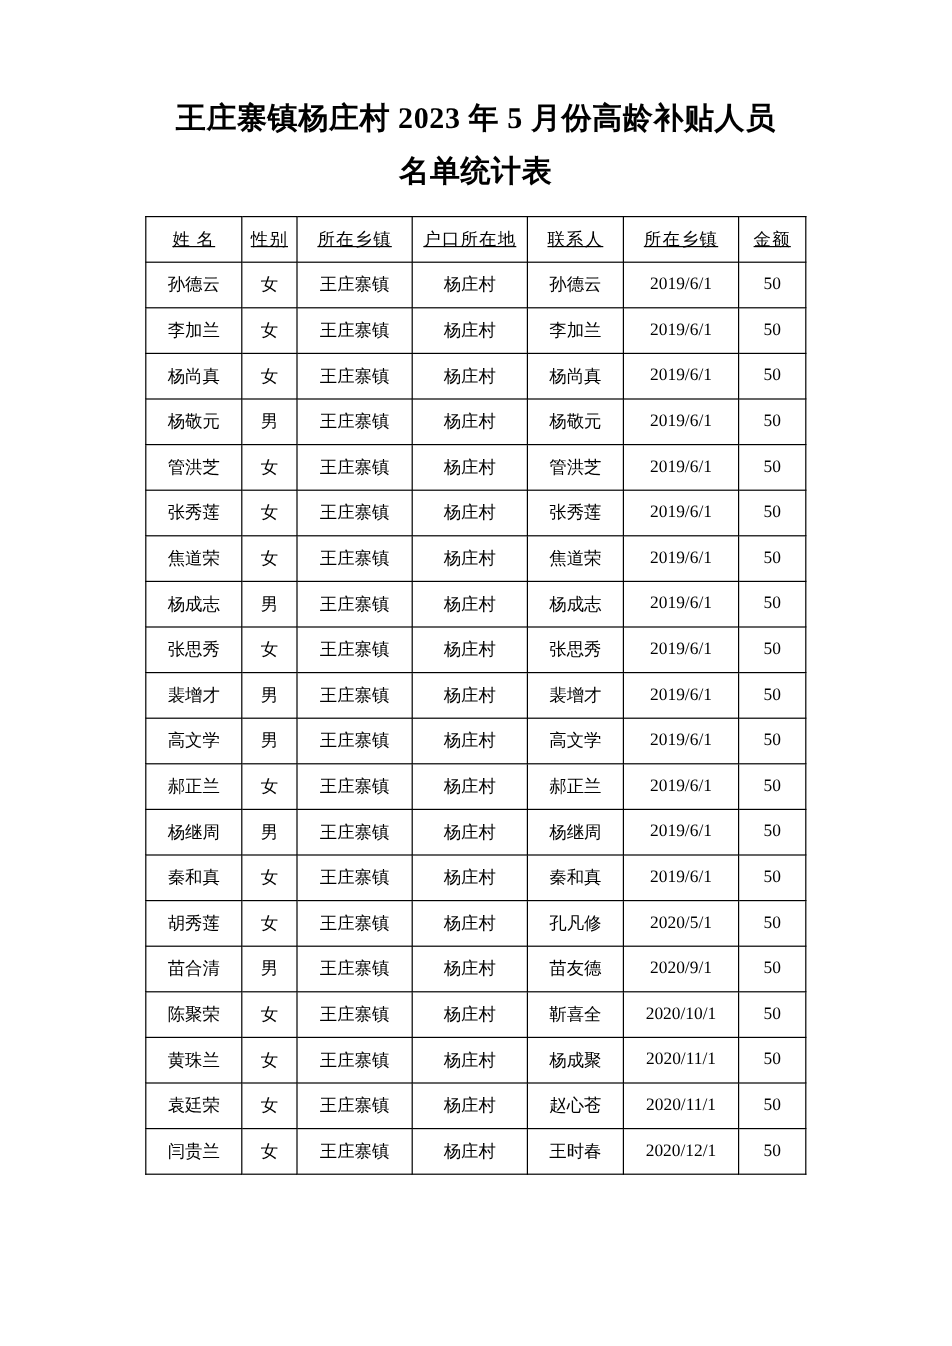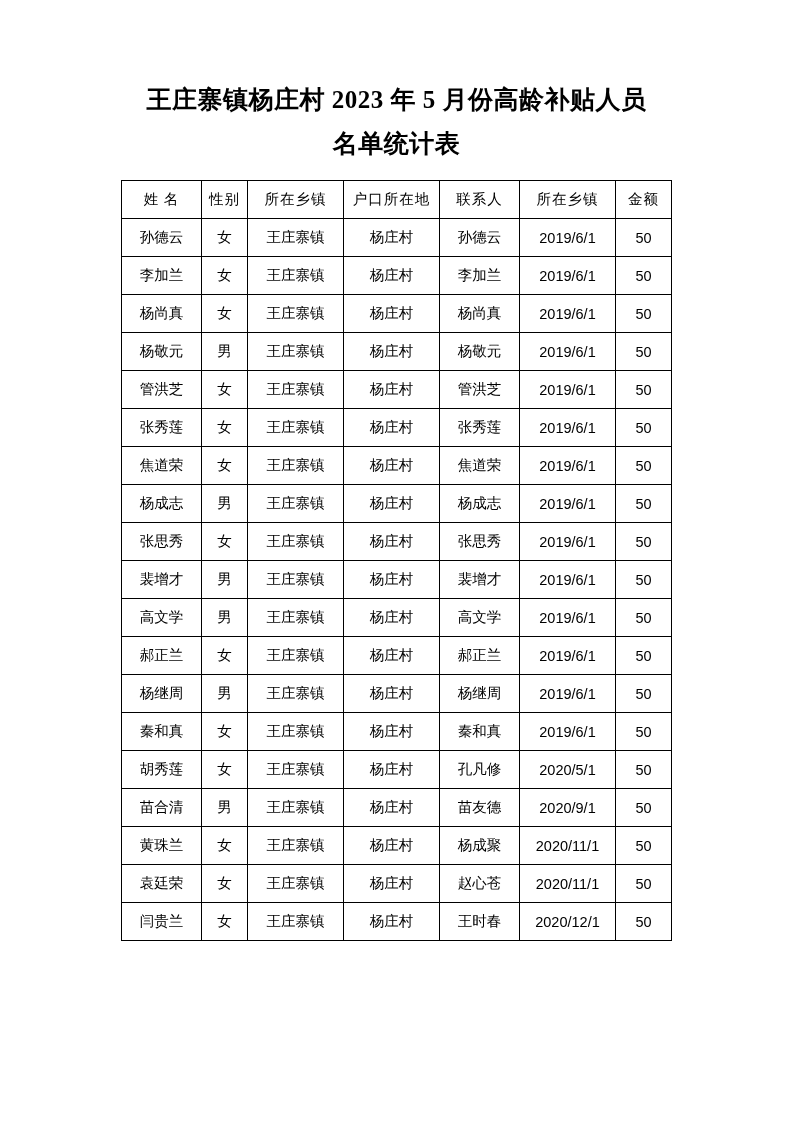--- a/index.html
+++ b/index.html
@@ -43,30 +43,31 @@
     text-align: center;
     vertical-align: middle;
     font-size: 14.5px;
     height: 37px;
     padding: 0 2px;
     font-weight: normal;
     white-space: nowrap;
   }
   table.roster th {
     letter-spacing: 1px;
+    text-decoration: underline;
   }
   col.c0 { width: 80px; }
   col.c1 { width: 46px; }
   col.c2 { width: 96px; }
   col.c3 { width: 96px; }
   col.c4 { width: 80px; }
   col.c5 { width: 96px; }
   col.c6 { width: 56px; }
   td.num, td.date {
-    font-family: Liberation Sans, sans-serif;
+    font-family: Liberation Serif, serif;
   }
 </style>
 </head>
 <body>
 
 <div class="page">
 
   <h1 class="doc-title">
     <span>王庄寨镇杨庄村 2023 年 5 月份高龄补贴人员</span>
     <span class="line2">名单统计表</span>
@@ -232,20 +233,29 @@
         <tr>
           <td>苗合清</td>
           <td>男</td>
           <td>王庄寨镇</td>
           <td>杨庄村</td>
           <td>苗友德</td>
           <td class="date">2020/9/1</td>
           <td class="num">50</td>
         </tr>
         <tr>
+          <td>陈聚荣</td>
+          <td>女</td>
+          <td>王庄寨镇</td>
+          <td>杨庄村</td>
+          <td>靳喜全</td>
+          <td class="date">2020/10/1</td>
+          <td class="num">50</td>
+        </tr>
+        <tr>
           <td>黄珠兰</td>
           <td>女</td>
           <td>王庄寨镇</td>
           <td>杨庄村</td>
           <td>杨成聚</td>
           <td class="date">2020/11/1</td>
           <td class="num">50</td>
         </tr>
         <tr>
           <td>袁廷荣</td>

